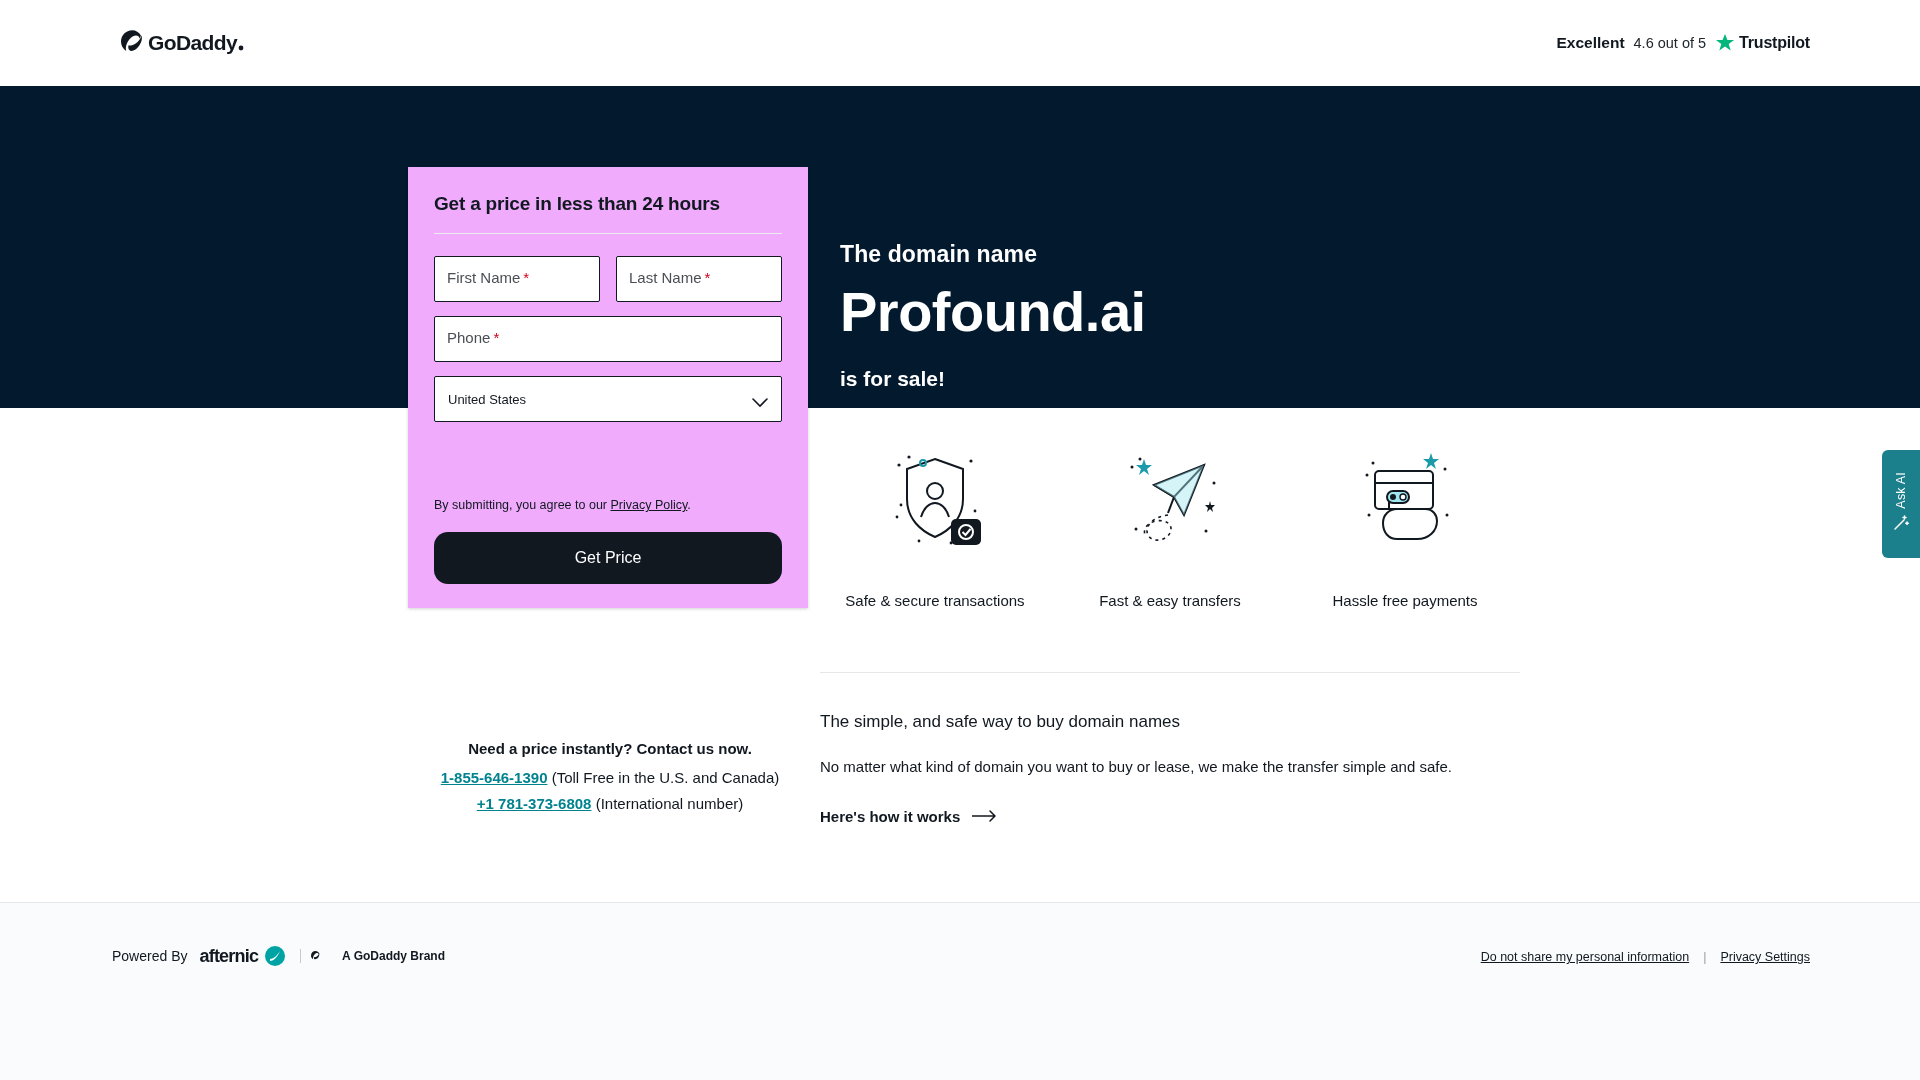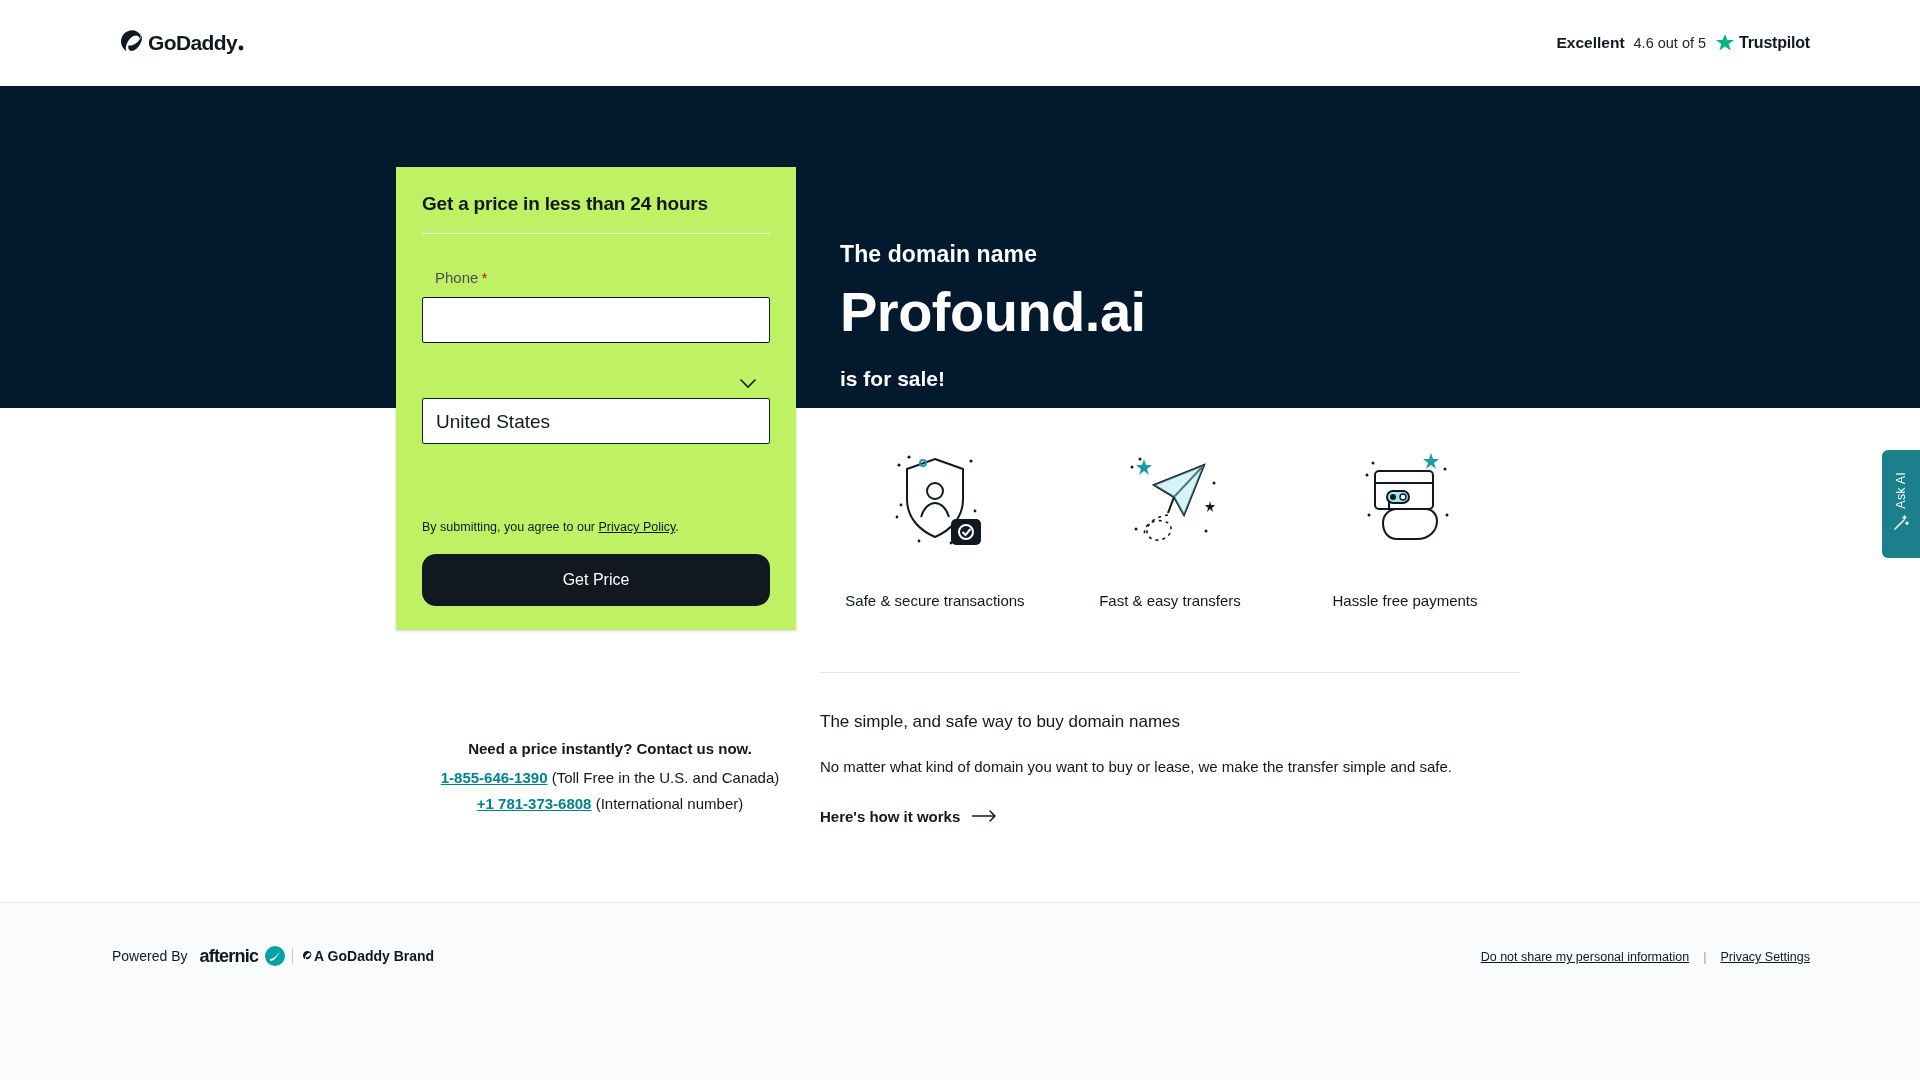--- a/index.html
+++ b/index.html
@@ -54,24 +54,24 @@
     font-weight: bold;
     letter-spacing: -0.5px;
     margin-top: 16px;
     line-height: 1;
   }
   .hero-sub { font-size: 21px; font-weight: bold; margin-top: 27px; }
 
   
   .form-card {
     position: absolute;
-    left: 396px;
+    left: 408px;
     top: 167px;
     width: 400px;
-    background: #bef264;
+    background: #f0abfc;
     padding: 26px 26px 24px 26px;
     box-shadow: 0 1px 3px rgba(0,0,0,0.18);
     z-index: 5;
   }
   .form-title {
     font-size: 19px;
     font-weight: bold;
     color: #111820;
     padding-bottom: 18px;
     border-bottom: 1px solid #eaecee;
@@ -83,26 +83,25 @@
     position: relative;
     flex: 1;
     margin-bottom: 14px;
   }
   .field input, .field select {
     width: 100%;
     height: 46px;
     border: 1px solid #111820;
     border-radius: 2px;
     background: #fff;
-    font-size: 19px;
+    font-size: 13px;
     font-family: "Liberation Sans", sans-serif;
     color: #111820;
     padding: 0 13px;
     outline: none;
-    margin-top: 41px;
   }
   .field select { appearance: none; -webkit-appearance: none; padding-right: 34px; }
   .field .ph {
     position: absolute;
     left: 13px;
     top: 13px;
     font-size: 15px;
     color: #4a4f54;
     pointer-events: none;
   }
@@ -205,24 +204,24 @@
     position: absolute;
     left: 112px; top: 945px;
     display: flex;
     align-items: center;
     gap: 12px;
   }
   .powered { font-size: 14px; color: #111820; }
   .afternic { display: flex; align-items: center; gap: 6px; }
   .afternic-name { font-size: 18px; font-weight: bold; letter-spacing: -0.8px; color: #111820; }
   .gd-brand-tag {
-    display: flex; align-items: center; gap: 0;
+    display: flex; align-items: center; gap: 20px;
     border-left: 1px solid #c7cbcf;
-    padding-left: 9px; margin-left: 0;
-    font-size: 14px; color: #111820; font-weight: bold;
+    padding-left: 9px; margin-left: 8px;
+    font-size: 12px; color: #111820; font-weight: bold;
   }
   .footer-right {
     position: absolute;
     right: 110px; top: 950px;
     display: flex;
     align-items: center;
     gap: 14px;
     font-size: 12.5px;
   }
   .footer-right a { color: #111820; text-decoration: underline; }
@@ -281,20 +280,30 @@
   <div class="hero-text">
     <div class="hero-kicker">The domain name</div>
     <div class="hero-domain">Profound.ai</div>
     <div class="hero-sub">is for sale!</div>
   </div>
 </div>
 
 <div class="form-card">
   <div class="form-title">Get a price in less than 24 hours</div>
 
+  <div class="row">
+    <div class="field">
+      <input type="text" value="" style="">
+      <span class="ph"><span>First Name</span><span class="req">*</span></span>
+    </div>
+    <div class="field">
+      <input type="text" value="" style="">
+      <span class="ph"><span>Last Name</span><span class="req">*</span></span>
+    </div>
+  </div>
 
 
   <div class="field">
     <input type="text" value="" style="">
     <span class="ph"><span>Phone</span><span class="req">*</span></span>
   </div>
 
   <div class="field">
     <select>
       <option>United States</option>

